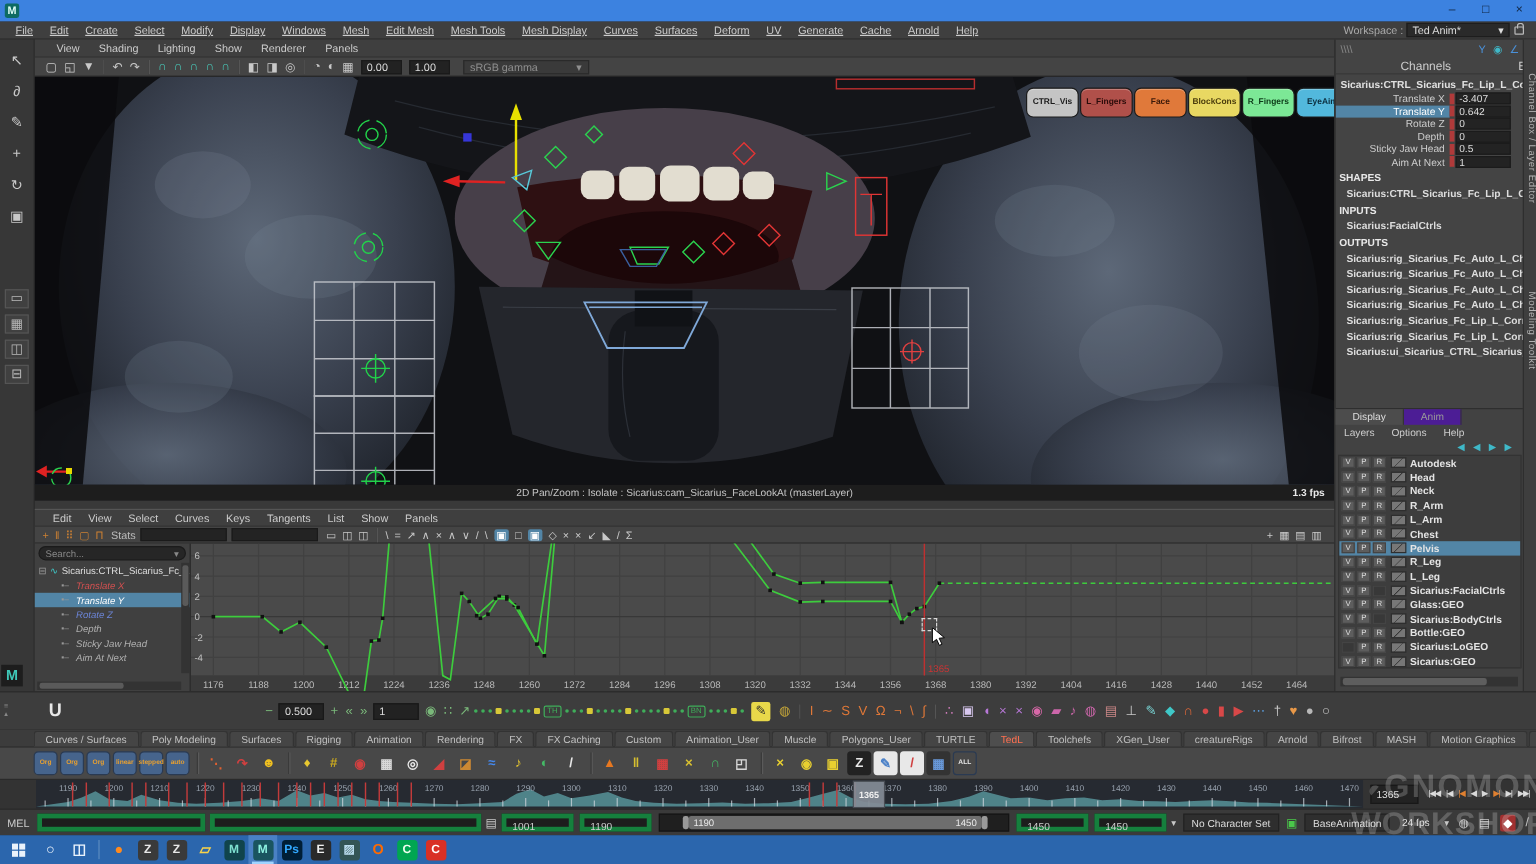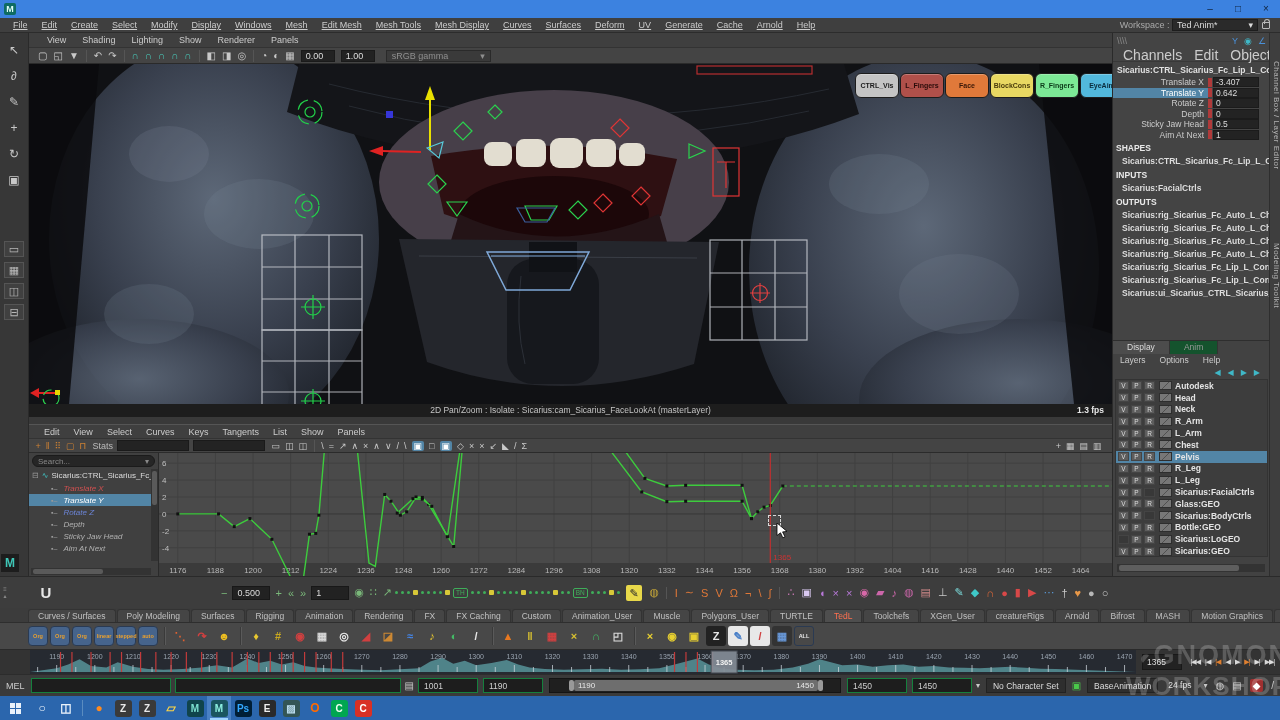--- a/index.html
+++ b/index.html
@@ -66,35 +66,35 @@
   .gescrollv .thumb { margin:2px 1px; height:34px; background:#5a5a5a; border-radius:2px; }
   .gescrollh { position:absolute; left:2px; bottom:2px; width:120px; height:7px; background:#333; }
   .gescrollh .thumb { margin:1px 2px; width:70px; height:5px; background:#5a5a5a; border-radius:2px; }
   #gegraph { width:953px; height:124px; }
 
   
   #rightpanel { left:1112px; top:33px; width:168px; height:543px; background:#444; border-left:1px solid #2a2a2a; }
   #rpicons { height:16px; display:flex; align-items:center; justify-content:flex-end; padding-right:14px; }
   #rpicons span { margin-left:6px; font-size:9px; }
   #cbmenus { height:13px; display:flex; align-items:center; padding-left:4px; border-bottom:1px solid #383838; }
-  #cbmenus .mi { padding:0 6px; font-size:14px; }
+  #cbmenus .mi { padding:0 6px; font-size:10px;margin-left:44px; }
   #channelbox { padding-top:1px; height:278px; overflow:hidden; }
   .cbhead { color:#e0e0e0; font-weight:bold; font-size:8.5px; padding:2px 2px 2px 4px; white-space:nowrap; overflow:hidden; }
   .cbrow { display:flex; align-items:center; height:10.5px; }
   .cbrow .lbl { width:95px; text-align:right; padding-right:4px; color:#ccc; font-size:8.5px; white-space:nowrap; }
   .cbrow .lbl.sel { background:#5285a6; color:#fff; }
   .cbrow .kbar { width:4px; height:9px; background:#b03a3a; margin-right:1px; }
   .cbrow .val { width:46px; background:#232323; border:1px solid #1b1b1b; color:#ddd; font-size:8.5px; padding:0 2px; height:10px; line-height:9px; }
   .cbsect { color:#e8e8e8; font-weight:bold; font-size:8.5px; padding:3px 0 1px 3px; }
   .cbitem { color:#ddd; font-size:8.5px; font-weight:bold; padding:1.5px 0 1.5px 9px; white-space:nowrap; overflow:hidden; }
 
   #layered { position:absolute; left:0; top:307px; width:157px; height:236px; background:#424242; border-top:1px solid #2e2e2e; }
   .letabs { display:flex; height:13px; }
   .letab { padding:0 14px; line-height:13px; font-size:8.5px; background:#4c4c4c; color:#ddd; border-right:1px solid #333; }
-  .letab.off { background:#14532d; color:#999; }
+  .letab.off { background:#4c1d95; color:#999; }
   .lemenus { display:flex; height:12px; align-items:center; }
   .lemenus .mi { padding:0 7px; font-size:8.5px; }
   .leicons { display:flex; justify-content:flex-end; height:13px; align-items:center; padding-right:10px; }
   .leicons span { color:#3fb8c8; font-size:8px; margin-left:7px; }
   #layerlist { height:178px; overflow:hidden; background:#3d3d3d; margin:0 2px; border:1px solid #333; }
   .lrow { display:flex; align-items:center; height:11.8px; padding-left:2px; }
   .lrow.sel { background:#5285a6; }
   .lrow .tg { width:11px; height:9px; background:#5d5d5d; border:1px solid #444; color:#ddd; font-size:6.5px; text-align:center; line-height:8px; margin-right:2px; }
   .lrow .tg.empty { background:#383838; color:transparent; }
   .lrow .sw { width:13px; height:9px; background:linear-gradient(135deg,#777 46%,#333 47%,#777 54%); border:1px solid #2e2e2e; margin:0 3px 0 2px; }
@@ -128,21 +128,21 @@
 
   
   #timerow { left:0; top:650px; width:1280px; height:24px; background:#333; display:flex; align-items:center; }
   #tlwrap { margin-left:30px; width:1106px; height:24px; }
   #curframe { width:40px; height:16px; background:#222; border:1px solid #181818; color:#ddd; font-size:8.5px; line-height:15px; padding-left:4px; margin-left:6px; }
   #playback { display:flex; margin-left:6px; }
   .pb { color:#d8d8d8; font-size:7px; letter-spacing:-1px; margin:0 2.5px; line-height:16px; }
 
   
   #rangerow { left:0; top:674px; width:1280px; height:22px; background:#3a3a3a; display:flex; align-items:center; border-top:1px solid #2c2c2c; }
-  .rfield { background:#1d1d1d; border:1px solid #15803d; color:#cfcfcf; font-size:8.5px; height:15px; line-height:14px; padding:0 5px; }
+  .rfield { background:#1d1d1d; border:4px solid #15803d; color:#cfcfcf; font-size:8.5px; height:15px; line-height:14px; padding:0 5px; }
   #rtrack { width:292px; height:15px; background:#1f1f1f; border:1px solid #141414; position:relative; margin:0 6px; }
   #rbar { position:absolute; left:24px; top:1px; width:244px; height:11px; background:#6e6e6e; border-radius:2px; display:flex; justify-content:space-between; align-items:center; font-size:8px; color:#e8e8e8; padding:0 4px; }
   #rbar:before,#rbar:after { content:""; width:5px; height:11px; background:#999; position:absolute; top:0; border-radius:2px; }
   #rbar:before { left:-5px; } #rbar:after { right:-5px; }
   .rbtn { background:#2e2e2e; border:1px solid #222; color:#ddd; font-size:8.5px; height:15px; line-height:14px; padding:0 6px; margin:0 2px; }
   .rico { font-size:10px; margin:0 4px; color:#c8c8c8; }
 
   
   #taskbar { left:0; top:696px; width:1280px; height:24px; background:#2b66ad; display:flex; align-items:center; }
   #startbtn { width:30px; height:24px; display:flex; align-items:center; justify-content:center; }

